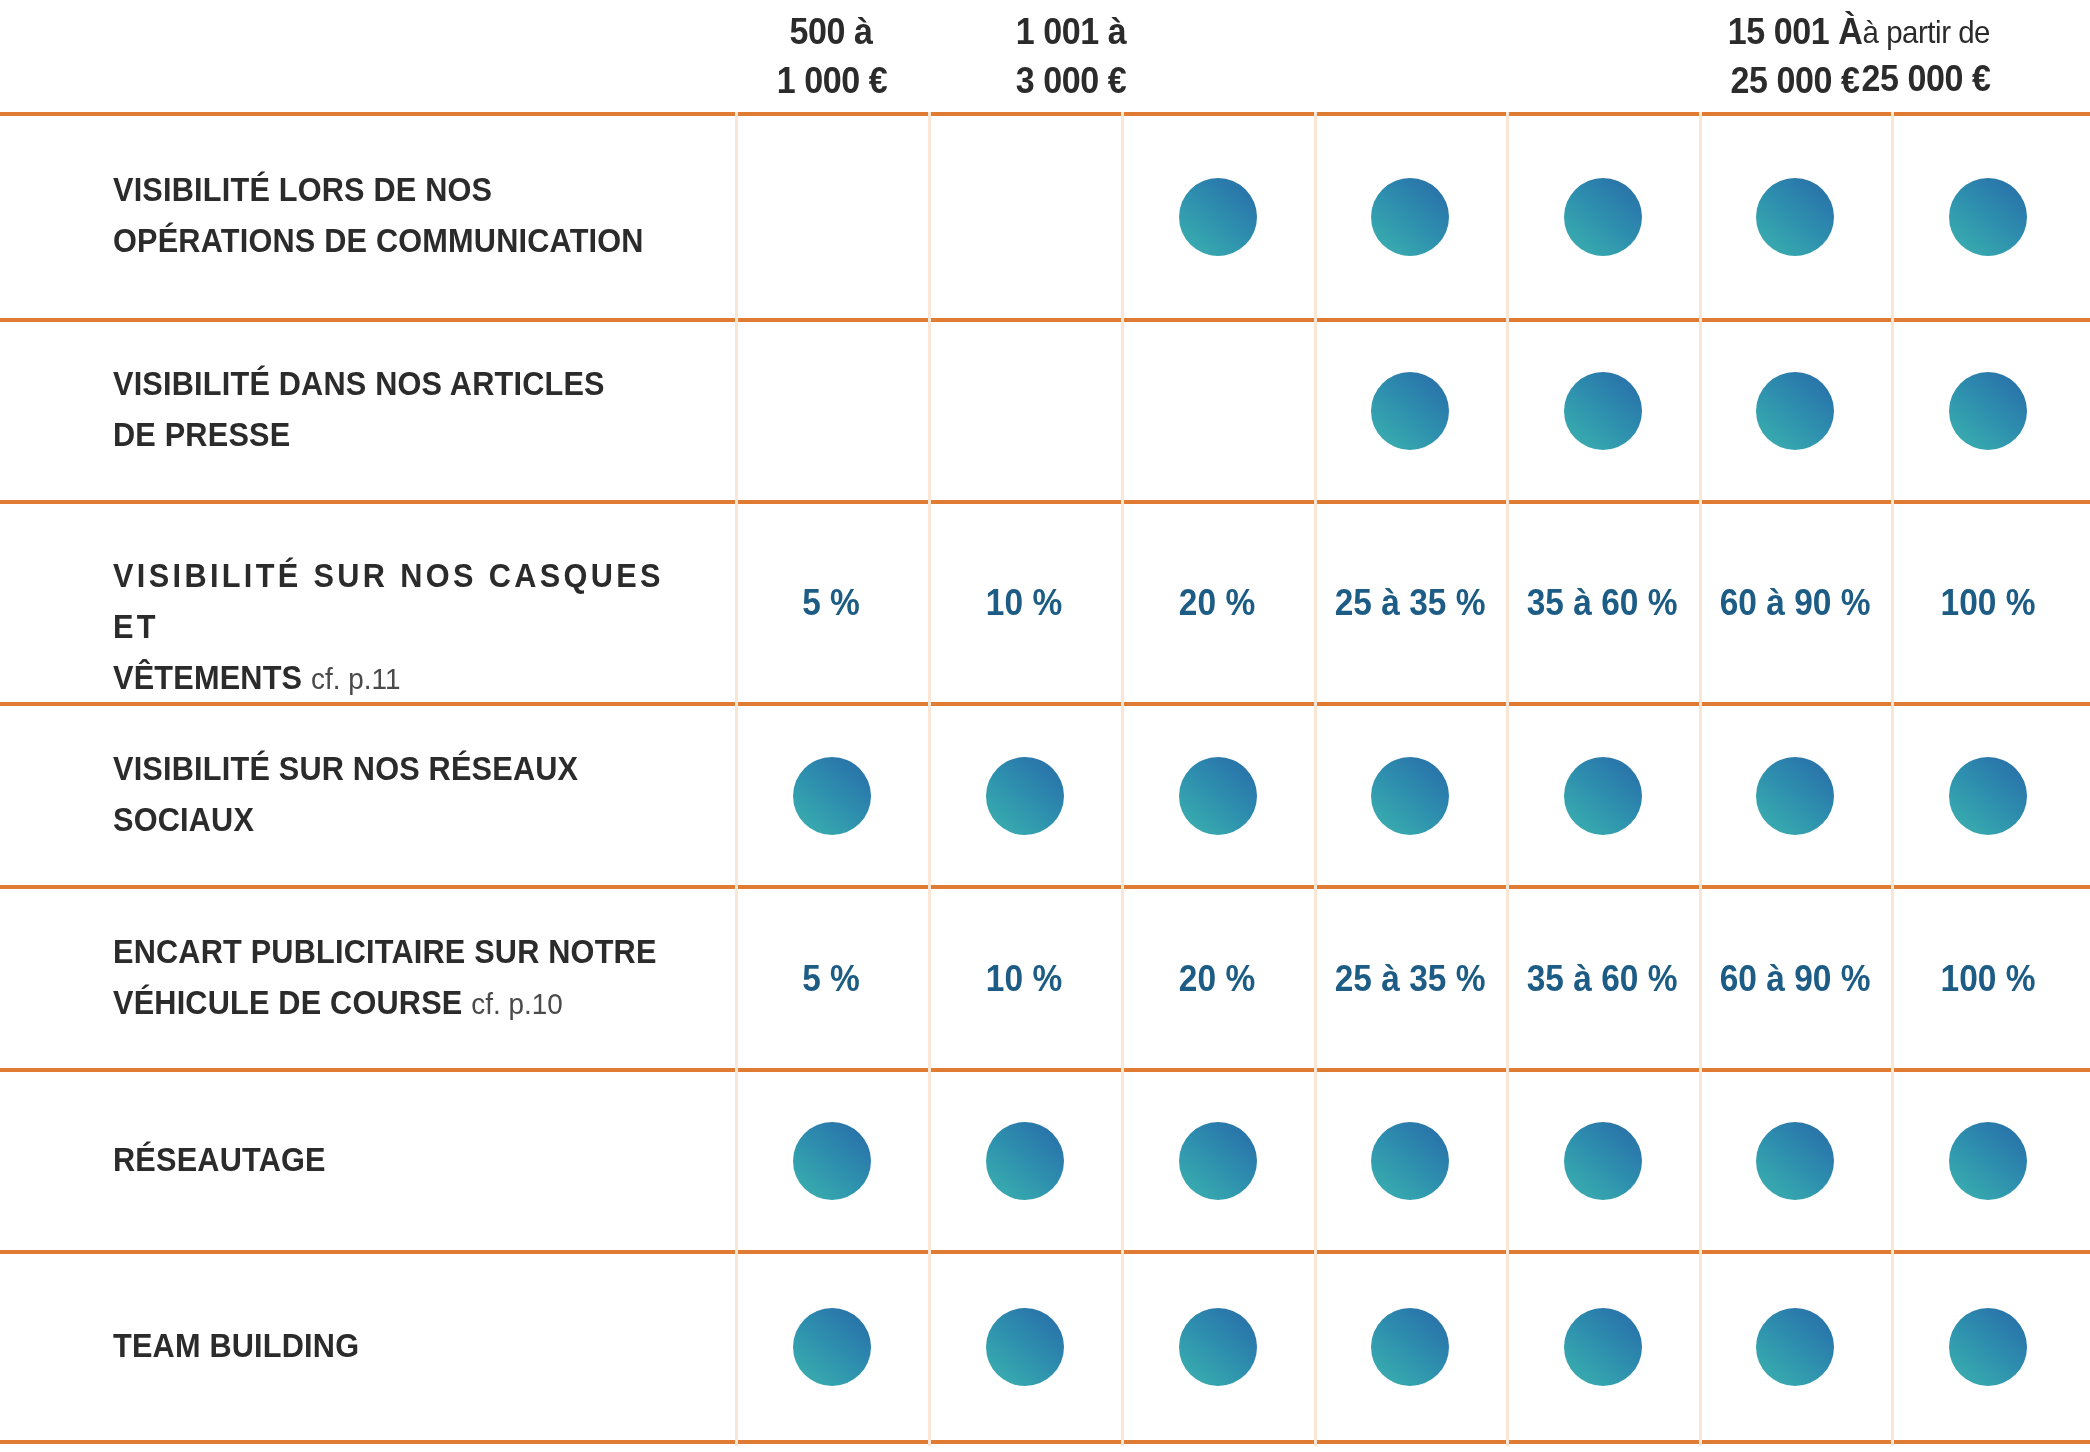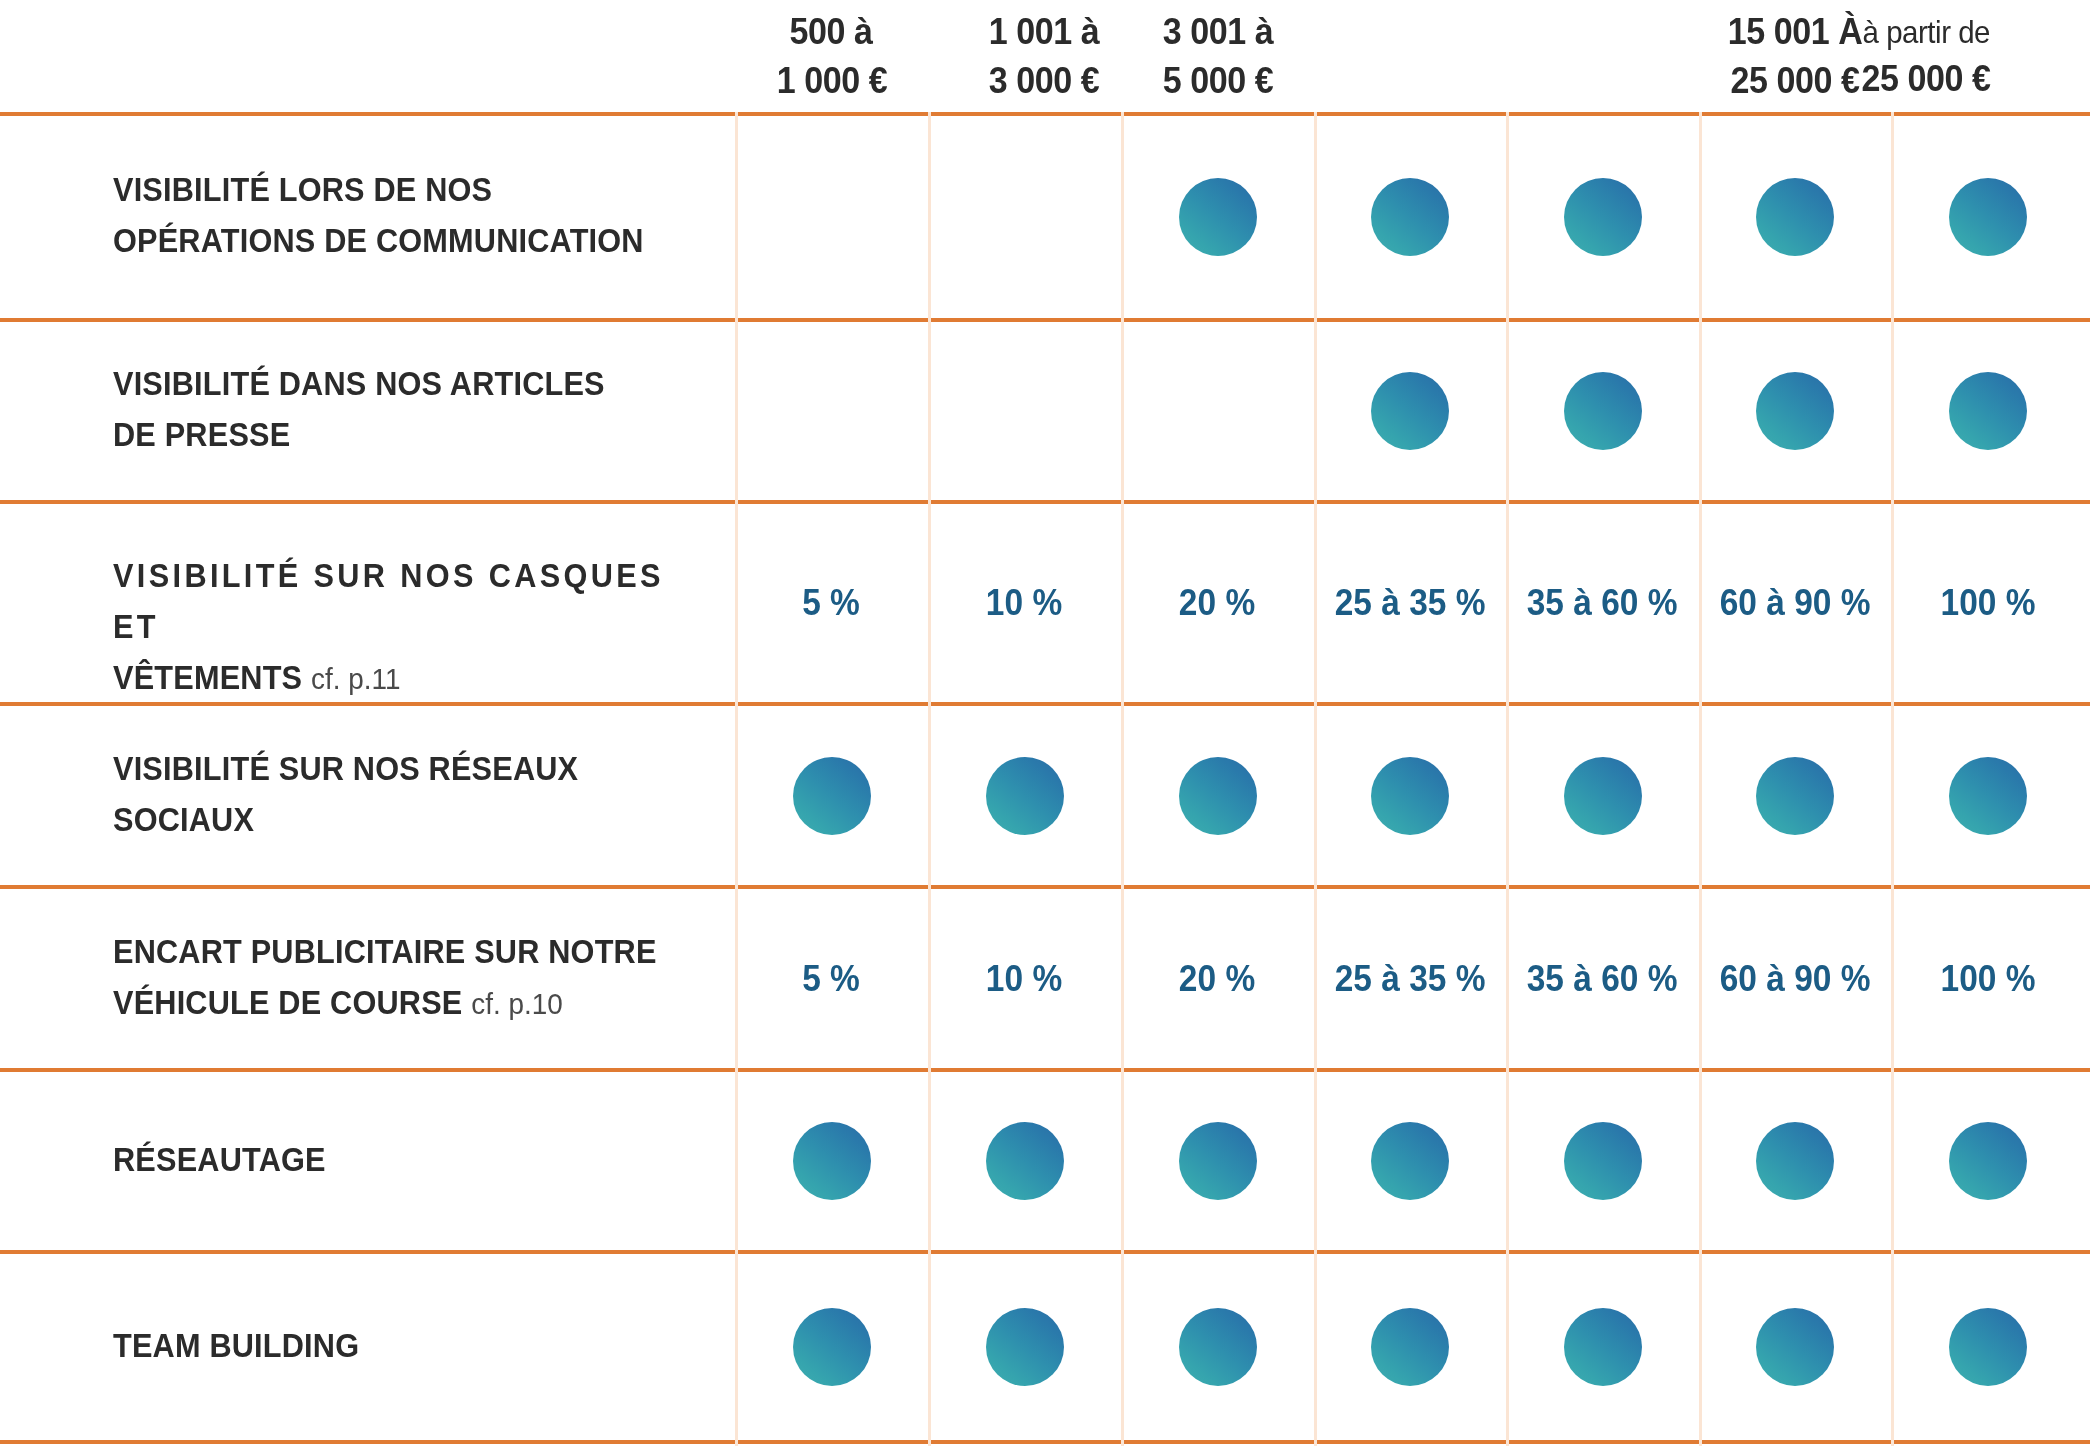--- a/index.html
+++ b/index.html
@@ -125,27 +125,23 @@
 </style>
 </head>
 <body>
 
 <div class="sponsor-table">
   <div class="header" id="header-row">
       <div class="head-cell" style="left: 735px; width: 193px;">
         <div class="head-line">500 à</div>
         <div class="head-line">1 000 €</div>
       </div>
-      <div class="head-cell" style="left: 947px; width: 193px;">
+      <div class="head-cell" style="left: 974px; width: 193px;">
         <div class="head-line">1 001 à</div>
         <div class="head-line">3 000 €</div>
-      </div>
-      <div class="head-cell" style="left: 1121px; width: 193px;">
-        <div class="head-line">3 001 à</div>
-        <div class="head-line">5 000 €</div>
       </div>
       <div class="head-cell" style="left: 1699px; width: 192px;">
         <div class="head-line">15 001 À</div>
         <div class="head-line">25 000 €</div>
       </div>
       <div class="head-cell" style="left: 1829px; width: 194px;">
         <div class="head-line light">à partir de</div>
         <div class="head-line">25 000 €</div>
       </div>
     </div>

